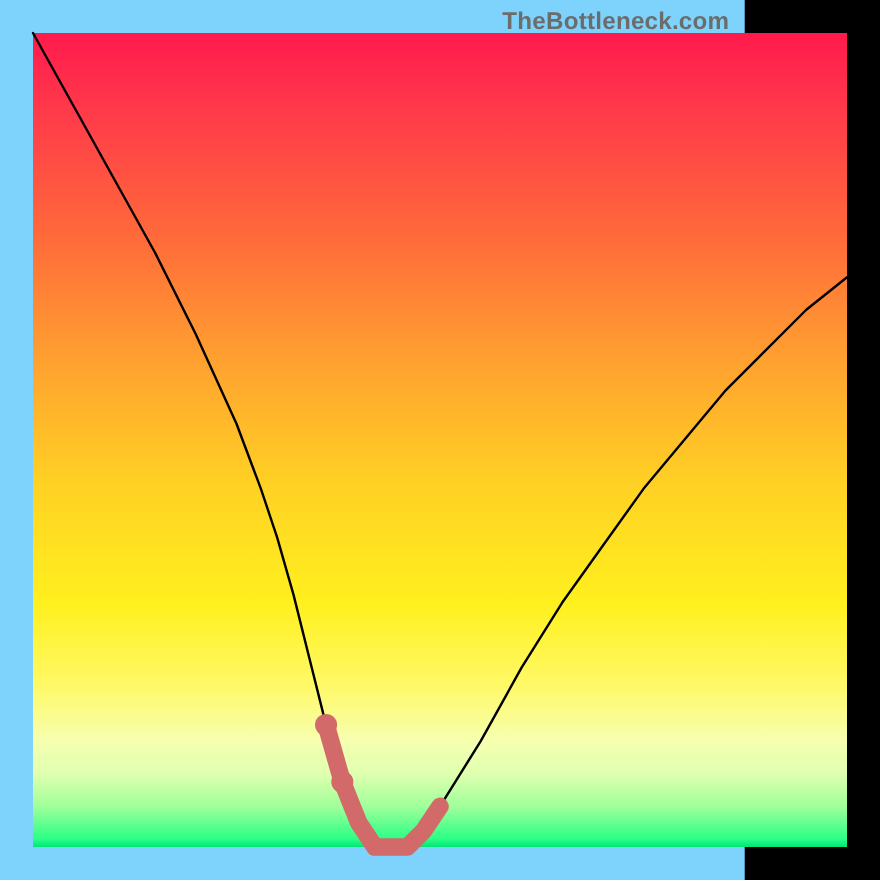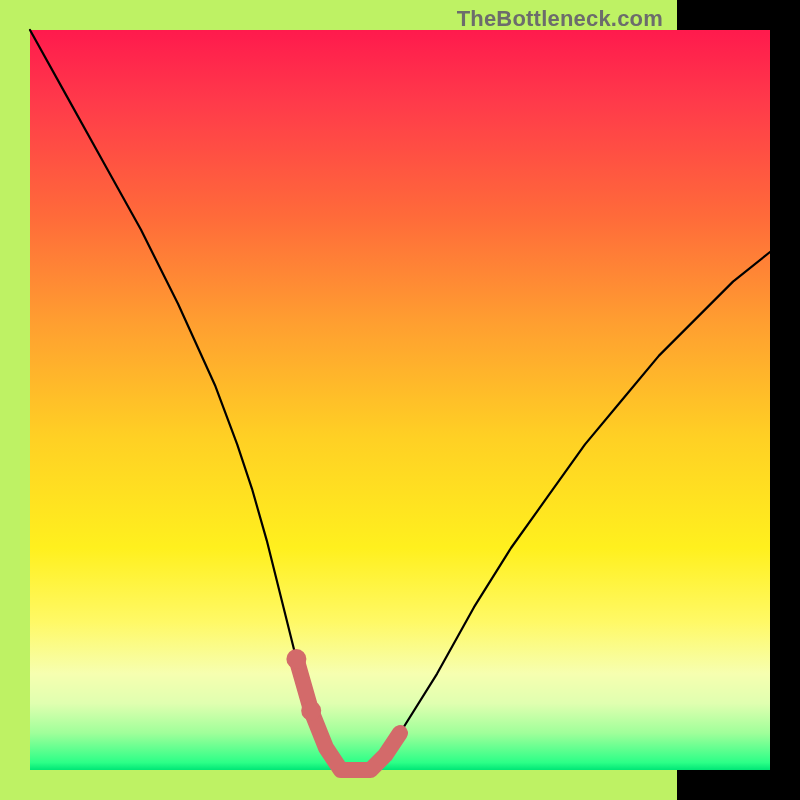--- a/index.html
+++ b/index.html
@@ -1,21 +1,21 @@
 <!DOCTYPE html>
 <html><head>
 <meta charset="utf-8">
 <style>
   * { margin: 0; padding: 0; box-sizing: border-box; }
   html, body { width: 800px; height: 800px; overflow: hidden; background: #000; }
   .frame {
     position: relative;
     width: 677px;
     height: 800px;
-    background: #bef264;
+    background: #7dd3fc;
   }
   .plot-area {
     position: absolute;
     left: 30px;
     top: 30px;
     width: 740px;
     height: 740px;
     background: linear-gradient(to bottom,
       #ff1a4d 0%,
       #ff3b4a 10%,

